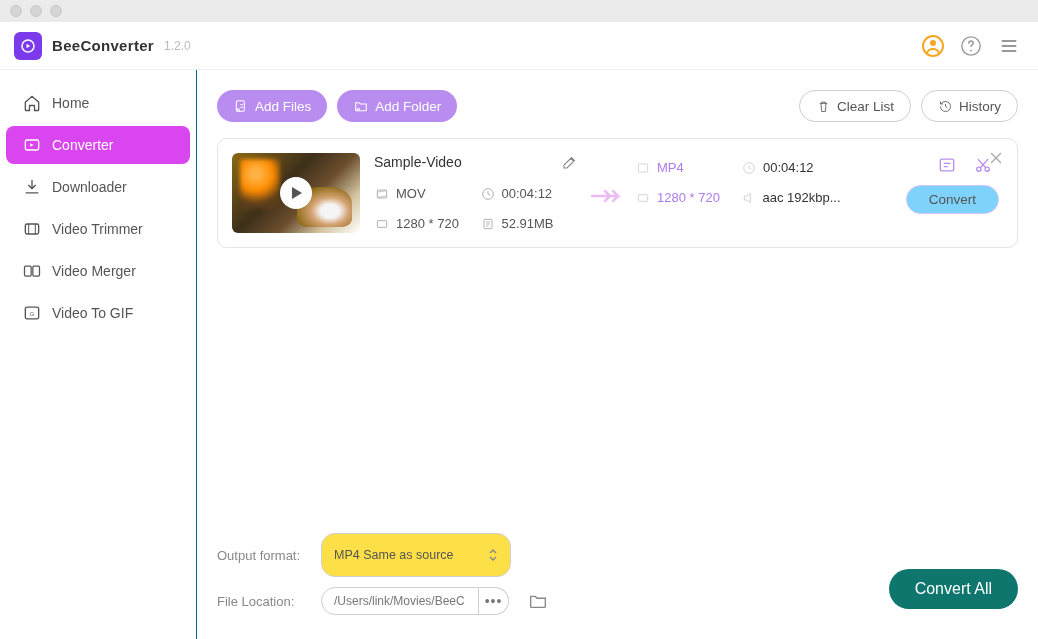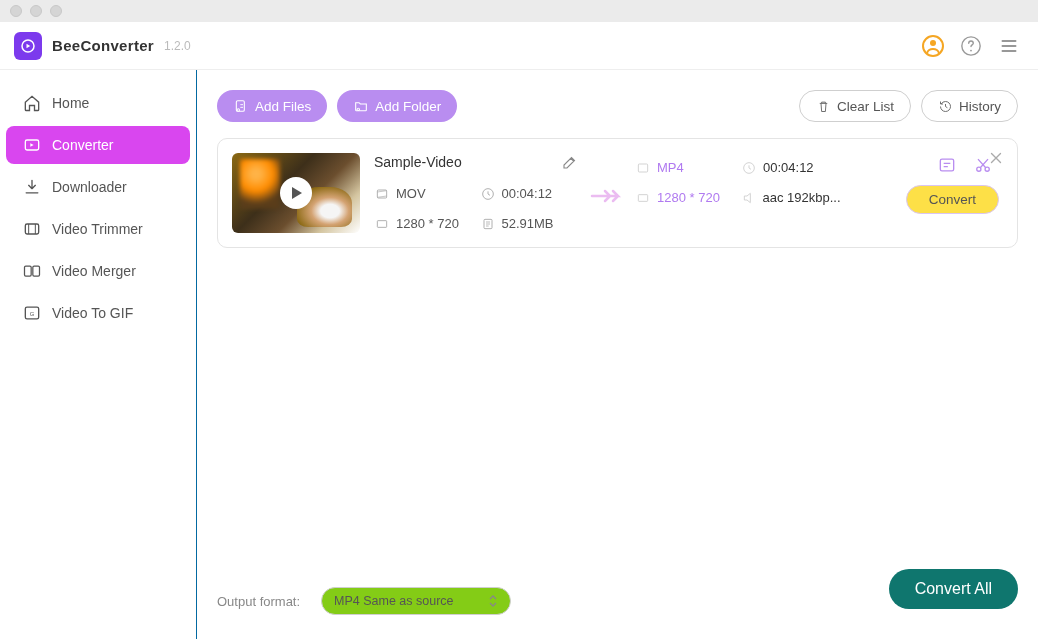--- a/index.html
+++ b/index.html
@@ -49,26 +49,26 @@
 .tgt-row { display: flex; align-items: center; gap: 6px; font-size: 13px; line-height: 30px; }
 .tgt-row svg { width: 16px; height: 16px; color: #d0d0d0; flex-shrink: 0; }
 .tgt-purple { color: #b07af0; }
 .tgt-black { color: #333; }
 .tgt-pair { display: inline-flex; align-items: center; gap: 6px; width: 100px; }
 
 .actions-col { margin-left: auto; display: flex; flex-direction: column; align-items: flex-end; gap: 10px; }
 .close-x { position: absolute; top: 10px; right: 12px; width: 18px; height: 18px; color: #aaa; cursor: pointer; }
 .mini-actions { display: flex; gap: 16px; margin-top: 2px; margin-right: 6px; }
 .mini-actions svg { width: 20px; height: 20px; color: #b98df0; cursor: pointer; }
-.convert-btn { padding: 6px 22px; border-radius: 18px; border: 1px solid #d9c5f3; background: #fde047; color: #555; font-size: 13.5px; cursor: pointer; }
+.convert-btn { padding: 6px 22px; border-radius: 18px; border: 1px solid #d9c5f3; background: #7dd3fc; color: #555; font-size: 13.5px; cursor: pointer; }
 
 .bottom { margin-top: auto; }
 .b-row { display: flex; align-items: center; gap: 14px; margin-bottom: 10px; font-size: 13px; color: #888; }
 .b-label { width: 90px; }
-.select-pill { width: 190px; height: 28px; border: 1px solid #cfcfcf; border-radius: 14px; padding: 0 12px; font-size: 12.5px; color: #555; display: flex; align-items: center; justify-content: space-between; cursor: pointer; background: #84cc16; }
+.select-pill { width: 190px; height: 44px; border: 1px solid #cfcfcf; border-radius: 14px; padding: 0 12px; font-size: 12.5px; color: #555; display: flex; align-items: center; justify-content: space-between; cursor: pointer; background: #fde047; }
 .path-box { width: 158px; height: 28px; border: 1px solid #cfcfcf; border-radius: 14px 0 0 14px; padding: 0 12px; font-size: 12px; color: #777; display: flex; align-items: center; overflow: hidden; white-space: nowrap; }
 .dots-btn { width: 30px; height: 28px; border: 1px solid #cfcfcf; border-left: none; border-radius: 0 14px 14px 0; display: flex; align-items: center; justify-content: center; cursor: pointer; color: #777; font-size: 14px; letter-spacing: 1px; }
 .folder-btn { width: 22px; height: 22px; color: #888; cursor: pointer; margin-left: 4px; }
 
 .convert-all { position: absolute; right: 20px; bottom: 30px; height: 40px; padding: 0 26px; border-radius: 20px; background: #0f766e; color: #fff; font-size: 16px; font-weight: 500; border: none; cursor: pointer; }
 </style>
 </head>
 <body>
 
 <div class="titlebar">
@@ -294,20 +294,32 @@
     <div class="bottom">
       <div class="b-row">
         <span class="b-label">Output format:</span>
         <div class="select-pill">
           <span>MP4 Same as source</span>
           <svg width="10" height="14" viewBox="0 0 10 14">
               <path d="M2 5l3-3 3 3M2 9l3 3 3-3" stroke="#888" stroke-width="1.4" fill="none"></path>
             </svg>
         </div>
       </div>
+      <div class="b-row">
+        <span class="b-label">File Location:</span>
+        <div style="display:flex;align-items:center;">
+          <div class="path-box">
+              <span>/Users/link/Movies/BeeC</span>
+            </div>
+          <div class="dots-btn">•••</div>
+        </div>
+        <svg class="folder-btn" viewBox="0 0 24 24" fill="none">
+            <path d="M4 7h5l2 2h9v9a1 1 0 01-1 1H5a1 1 0 01-1-1V7z" stroke="currentColor" stroke-width="1.5"></path>
+          </svg>
+      </div>
     </div>
 
     <button class="convert-all">
       <span>Convert All</span>
     </button>
 
   </div>
 </div>
 
 </body></html>

